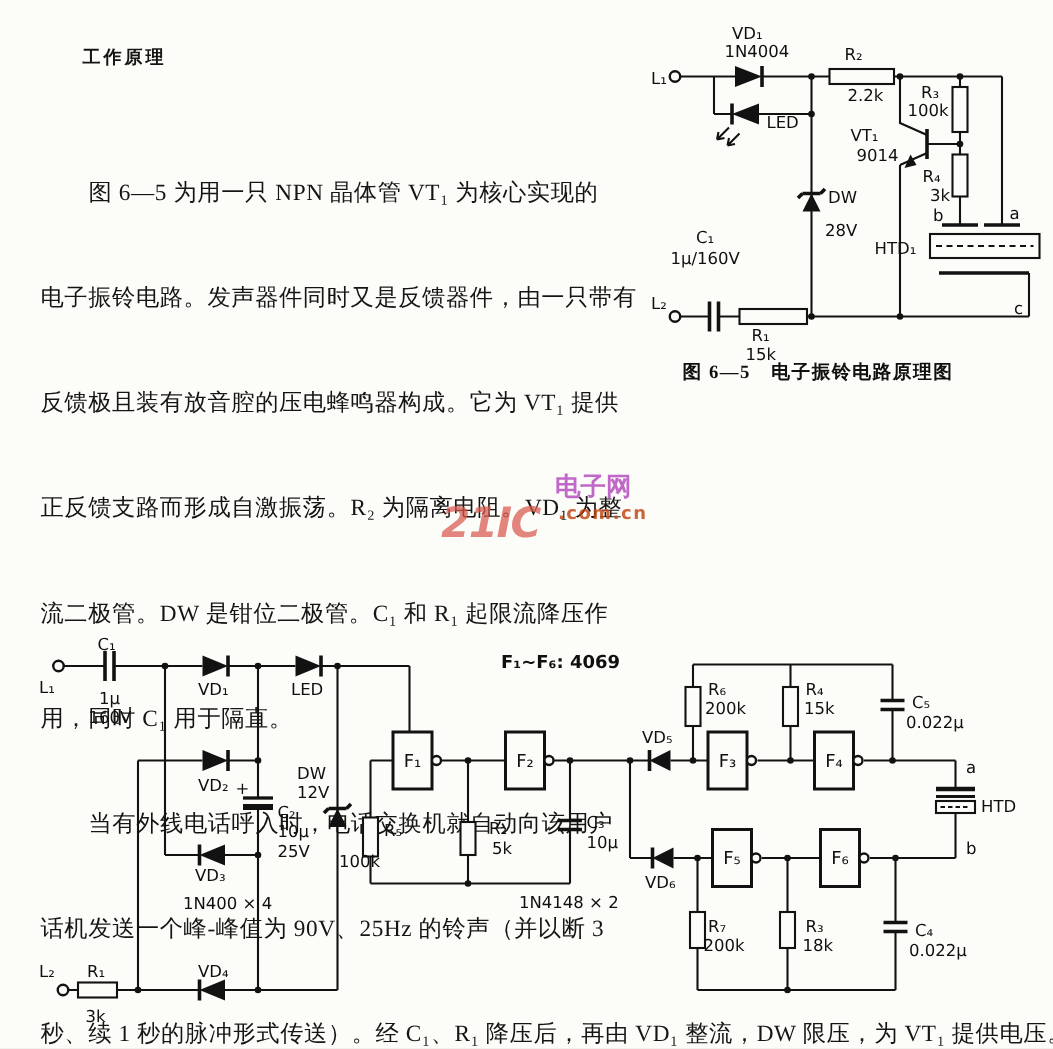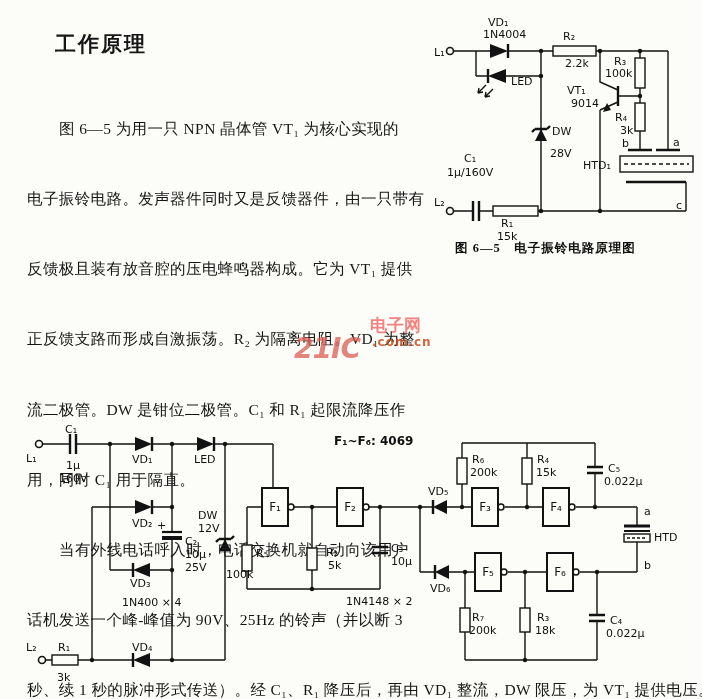--- a/index.html
+++ b/index.html
@@ -1,21 +1,21 @@
 <!DOCTYPE html>
 <html><head>
 <meta charset="utf-8">
 <style>
   html,body{margin:0;padding:0;background:#e8e8e4;}
   .page{
     position:relative;width:702px;height:699px;background:#fcfcf9;overflow:hidden;
     font-family:"Liberation Serif","DejaVu Serif",serif;color:#151515;
   }
   .heading{
-    position:absolute;left:55px;top:30px;font-size:21px;font-weight:bold;letter-spacing:2px;
+    position:absolute;left:55px;top:30px;font-size:12px;font-weight:bold;letter-spacing:2px;
   }
   .bodytext{
     position:absolute;left:27px;top:70px;font-size:15.5px;line-height:23.4px;
     letter-spacing:0.4px;white-space:pre;
   }
   .line{height:23.4px;}
   .line.indent{padding-left:32px;}
   .watermark{
     position:absolute;left:294px;top:317px;width:175px;height:40px;
     pointer-events:none;z-index:5;line-height:1;
@@ -63,21 +63,21 @@
     <div class="line">话机发送一个峰-峰值为 90V、25Hz 的铃声（并以断 3</div>
     <div class="line">秒、续 1 秒的脉冲形式传送）。经 C₁、R₁ 降压后，再由 VD₁ 整流，DW 限压，为 VT₁ 提供电压。</div>
     
     
     
     
   </div>
 
   <div class="watermark">
     <span class="wm-big" style="color:#d95a4e">21IC</span>
-    <span class="wm-cn" style="color:#ef4444">电子网</span>
+    <span class="wm-cn" style="color:#a21caf">电子网</span>
     <span class="wm-sub" style="color:#c2410c">.com.cn</span>
   </div>
 
   <svg style="left:433px;top:10px;width:269px;height:245px" viewBox="0 0 269 245">
     <g>
       <path class="wire" d="M20.5 41 H57 M75 41 H120 M163 41 H235
                             M43 41 V66 M43 66 H55 M73 66 H108
                             M108 41 V201
                             M167 41 V72 L185 80 M185 86 H207 M185 92 L167 100 M167 100 V201
                             M207 41 V48 M207 78 V93 M207 121 V140

